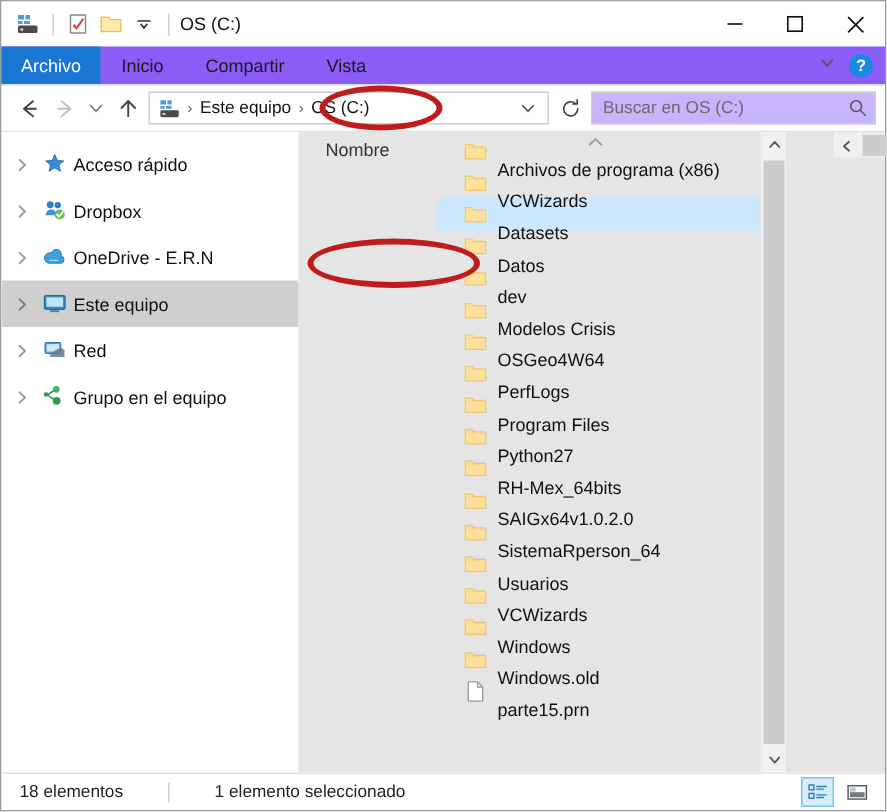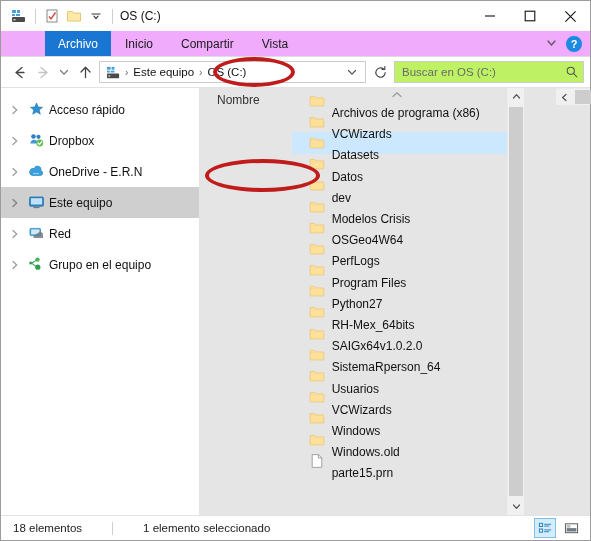--- a/index.html
+++ b/index.html
@@ -42,25 +42,24 @@
   }
   .wc {
     width: 40px; height: 30px;
     display: flex; align-items: center; justify-content: center;
   }
   .wc svg { display: block; }
 
   
   #ribbon {
     height: 26px; flex: 0 0 26px;
-    background: #f0abfc;
+    background: #8b5cf6;
     display: flex; align-items: stretch;
     border-bottom: 1px solid #dcdcdc;
     position: relative;
-    padding-left: 44px;
   }
   .tab {
     display: flex; align-items: center; justify-content: center;
     padding: 0 14px; font-size: 12px; color: #1a1a1a; white-space: nowrap;
   }
   .tab.file {
     background: #1976d2; color: #ffffff; padding: 0 13px;
   }
   #ribbon-right {
     position: absolute; right: 4px; top: 0; height: 26px;
@@ -100,21 +99,21 @@
   }
   #crumbbox .spacer { flex: 1 1 auto; }
   .crumb-drop { padding: 0 5px; display: flex; align-items: center; }
   #refreshbtn {
     width: 20px; height: 22px;
     display: flex; align-items: center; justify-content: center;
     margin-right: 4px;
   }
   #searchbox {
     width: 190px; height: 22px; flex: 0 0 190px;
-    border: 1px solid #cccccc; background: #bef264;
+    border: 1px solid #cccccc; background: #c4b5fd;
     display: flex; align-items: center; padding: 0 4px 0 7px;
   }
   #searchbox input {
     flex: 1 1 auto; border: none; outline: none;
     font-family: "Liberation Sans", sans-serif;
     font-size: 11.5px; color: #666; background: transparent;
     min-width: 0;
   }
   #searchbox input::placeholder { color: #6a6a6a; opacity: 1; }
 

